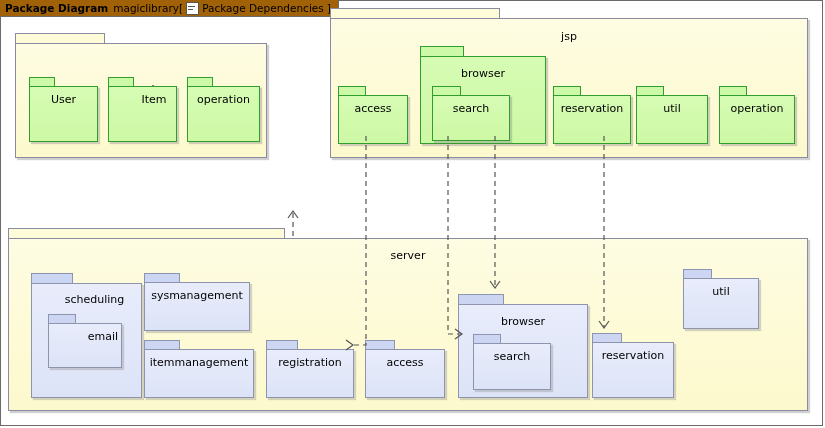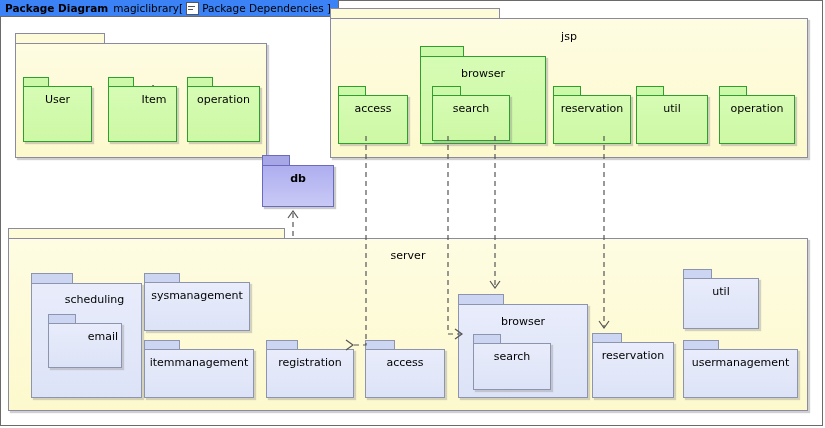--- a/index.html
+++ b/index.html
@@ -10,21 +10,21 @@
   #canvas{position:absolute;left:0;top:0;width:825px;height:428px;}
 
   
   .frame{
     position:absolute;left:0;top:0;width:823px;height:426px;
     border:1px solid #6a6a6a;box-sizing:border-box;background:#fff;
   }
   .frame-tab{
     position:absolute;left:0;top:0;height:17px;
     border-right:1px solid #6a6a6a;border-bottom:1px solid #6a6a6a;
-    background:#3b82f6;box-sizing:border-box;
+    background:#a16207;box-sizing:border-box;
     padding:0 7px 0 5px;display:flex;align-items:center;white-space:nowrap;
     border-bottom-right-radius:9px;
   }
   .frame-kind{font-size:10.5px;font-weight:bold;color:#000;}
   .frame-name{font-size:10.5px;color:#000;margin-left:5px;}
   .frame-bracket{font-size:10.5px;color:#000;}
   .mini-icon{
     display:inline-block;width:11px;height:11px;margin:0 3px;
     border:1px solid #555;background:#fff;position:relative;vertical-align:-2px;
   }
@@ -97,21 +97,21 @@
     <span class="mini-icon"></span>
     <span class="frame-name" style="margin-left:0">Package Dependencies</span>
     <span class="frame-bracket" style="margin-left:3px">]</span>
   </div>
 
   <div class="pkg yellow" style="left:15px;top:33px;width:252px;height:125px;">
     <div class="tab" style="width:90px;height:11px;"></div>
     <div class="body" style="top:10px;width:252px;height:115px;"></div>
     <div class="label" style="top:22px;margin-top:28px;">domain</div>
 
-    <div class="pkg green" style="left:8px;top:44px;width:69px;height:65px;">
+    <div class="pkg green" style="left:14px;top:44px;width:69px;height:65px;">
       <div class="tab" style="width:26px;height:10px;"></div>
       <div class="body" style="top:9px;width:69px;height:56px;"></div>
       <div class="label" style="top:16px;">User</div>
     </div>
 
     <div class="pkg green" style="left:93px;top:44px;width:92px;height:65px;">
       <div class="tab" style="width:26px;height:10px;"></div>
       <div class="body" style="top:9px;width:69px;height:56px;"></div>
       <div class="label" style="top:16px;">Item</div>
     </div>
@@ -158,25 +158,20 @@
       <div class="label" style="top:16px;">util</div>
     </div>
 
     <div class="pkg green" style="left:389px;top:78px;width:76px;height:58px;">
       <div class="tab" style="width:28px;height:10px;"></div>
       <div class="body" style="top:9px;width:76px;height:49px;"></div>
       <div class="label" style="top:16px;">operation</div>
     </div>
   </div>
 
-  <div class="pkg purple" style="left:262px;top:155px;width:72px;height:52px;">
-    <div class="tab" style="width:28px;height:11px;"></div>
-    <div class="body" style="top:10px;width:72px;height:42px;"></div>
-    <div class="label" style="top:17px;font-weight:bold;">db</div>
-  </div>
 
   <div class="pkg yellow" style="left:8px;top:228px;width:800px;height:183px;">
     <div class="tab" style="width:277px;height:11px;"></div>
     <div class="body" style="top:10px;width:800px;height:173px;"></div>
     <div class="label" style="top:21px;">server</div>
 
     <div class="pkg blue" style="left:23px;top:45px;width:111px;height:125px;">
       <div class="tab" style="width:42px;height:11px;"></div>
       <div class="body" style="top:10px;width:111px;height:115px;"></div>
       <div class="label" style="top:20px;padding-left:16px;">scheduling</div>
@@ -229,25 +224,20 @@
       <div class="body" style="top:9px;width:82px;height:56px;"></div>
       <div class="label" style="top:16px;">reservation</div>
     </div>
 
     <div class="pkg blue" style="left:675px;top:41px;width:76px;height:60px;">
       <div class="tab" style="width:29px;height:10px;"></div>
       <div class="body" style="top:9px;width:76px;height:51px;"></div>
       <div class="label" style="top:16px;">util</div>
     </div>
 
-    <div class="pkg blue" style="left:675px;top:112px;width:115px;height:58px;">
-      <div class="tab" style="width:36px;height:10px;"></div>
-      <div class="body" style="top:9px;width:115px;height:49px;"></div>
-      <div class="label" style="top:16px;">usermanagement</div>
-    </div>
   </div>
 
   <svg class="edge" viewBox="0 0 825 428">
     <g stroke="#555" stroke-width="1.2" fill="none" stroke-dasharray="5,4">
 
       <path d="M366,136 L366,345 L353,345"></path>
 
       <path d="M495,136 L495,287"></path>
 
       <path d="M448,136 L448,334 L462,334"></path>

